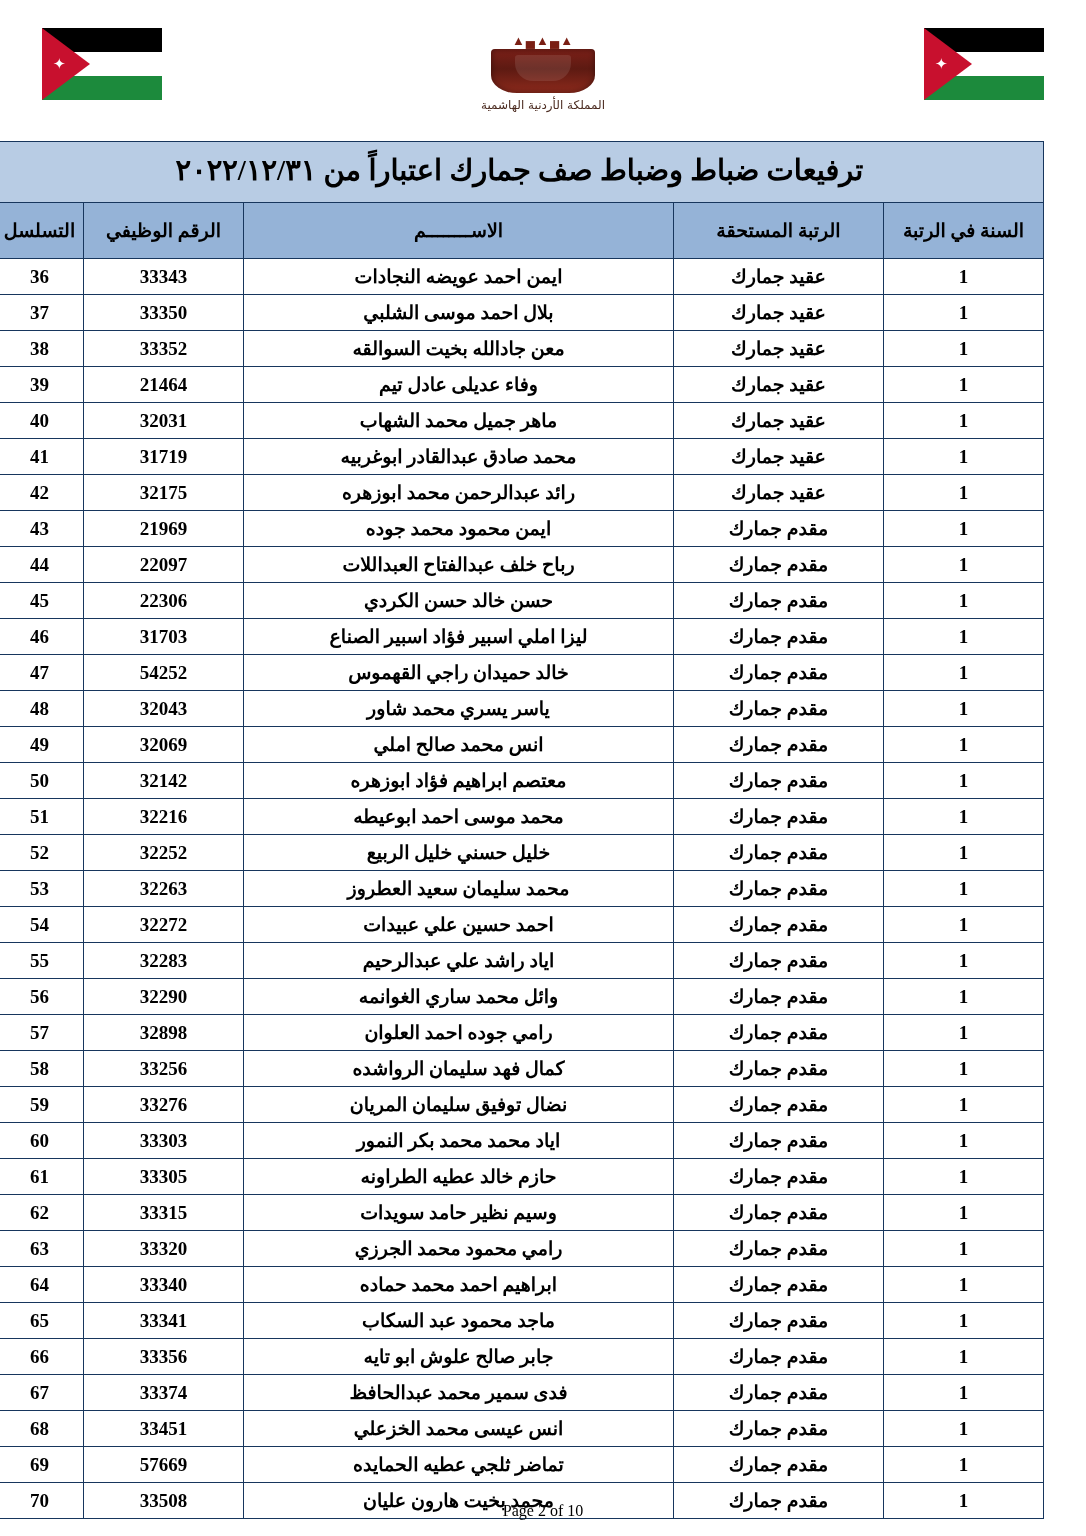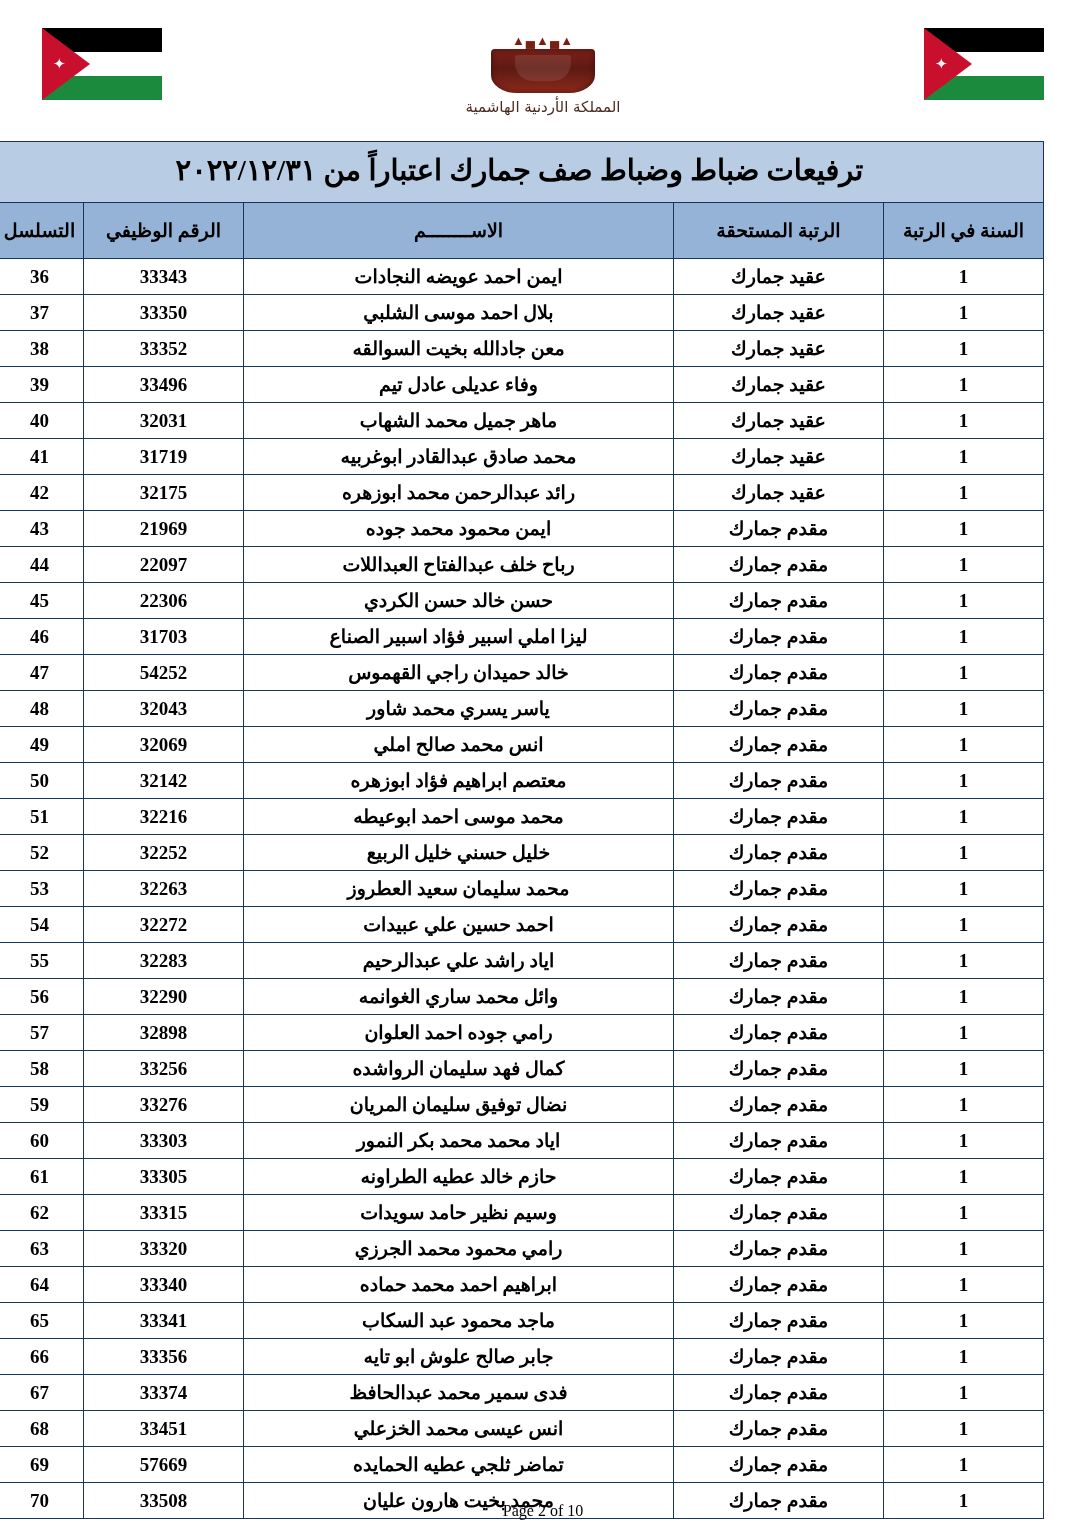--- a/index.html
+++ b/index.html
@@ -84,21 +84,21 @@
   }
   .emblem .shield:before {
     content:"";
     position:absolute; left:50%; top:6px; transform:translateX(-50%);
     width: 56px; height: 26px;
     background: rgba(255,255,255,0.10);
     border-radius: 3px 3px 18px 18px;
   }
   .emblem .caption {
     margin-top: 5px;
-    font-size: 15px;
+    font-size: 12px;
     color: #4b2b20;
     font-family: "DejaVu Sans", sans-serif;
     letter-spacing: .5px;
   }
 
   
   .doc-table {
     width: 100%;
     border-collapse: collapse;
     table-layout: fixed;
@@ -215,21 +215,21 @@
         <td>1</td>
         <td>عقيد جمارك</td>
         <td class="name-cell">معن جادالله بخيت السوالقه</td>
         <td>33352</td>
         <td>38</td>
       </tr>
       <tr class="data-row">
         <td>1</td>
         <td>عقيد جمارك</td>
         <td class="name-cell">وفاء عديلى عادل تيم</td>
-        <td>33496</td>
+        <td>21464</td>
         <td>39</td>
       </tr>
       <tr class="data-row">
         <td>1</td>
         <td>عقيد جمارك</td>
         <td class="name-cell">ماهر جميل محمد الشهاب</td>
         <td>32031</td>
         <td>40</td>
       </tr>
       <tr class="data-row">

